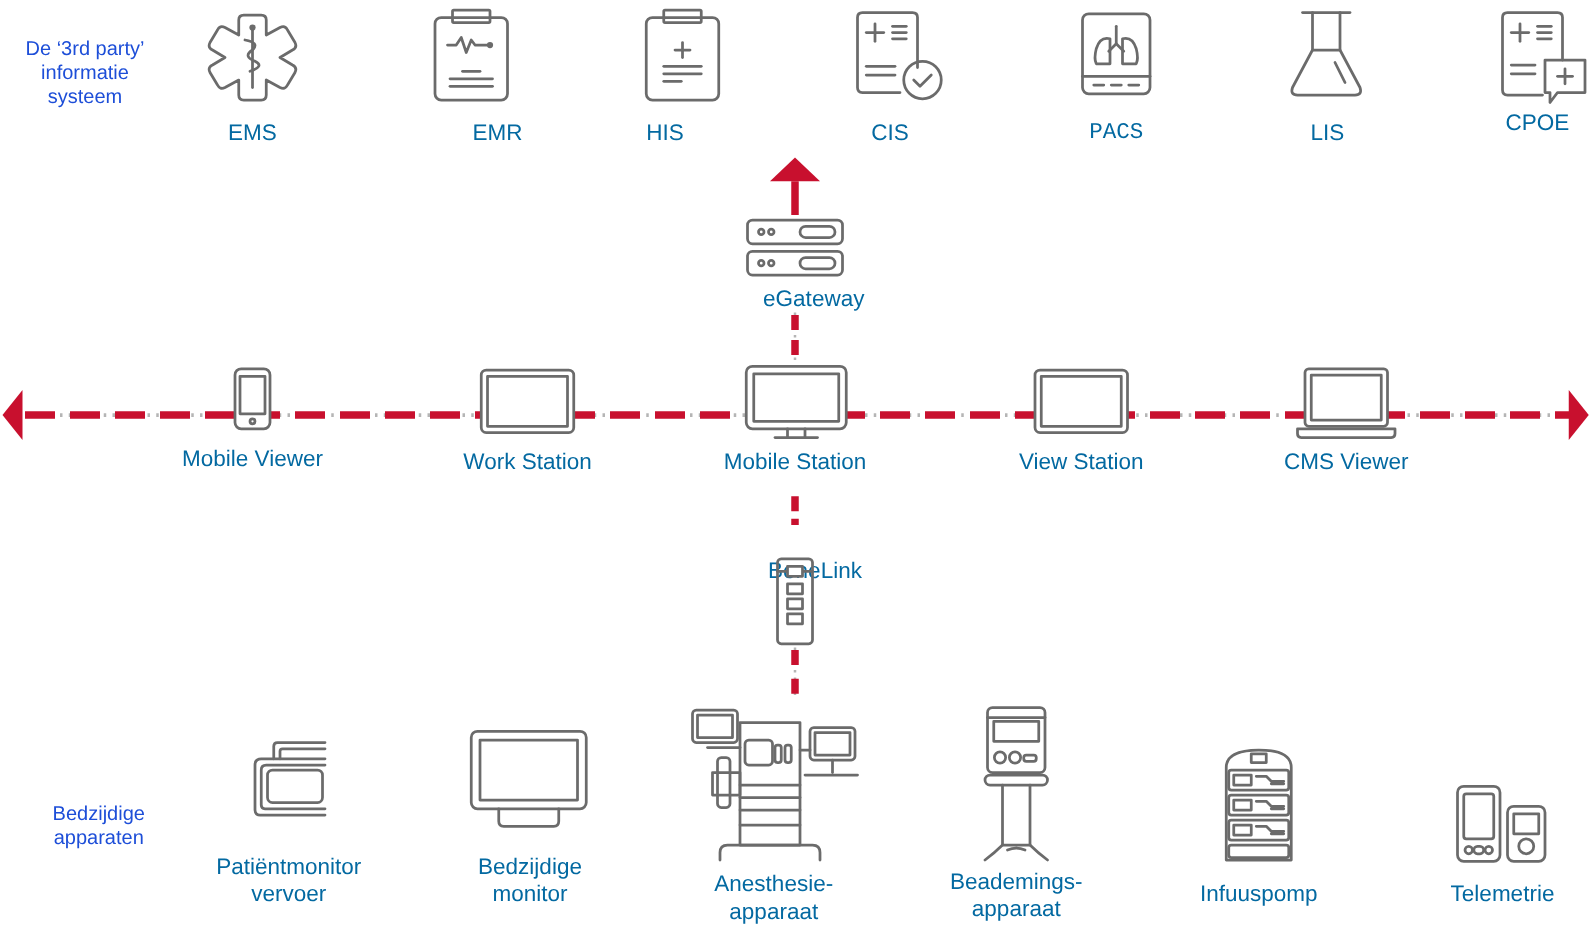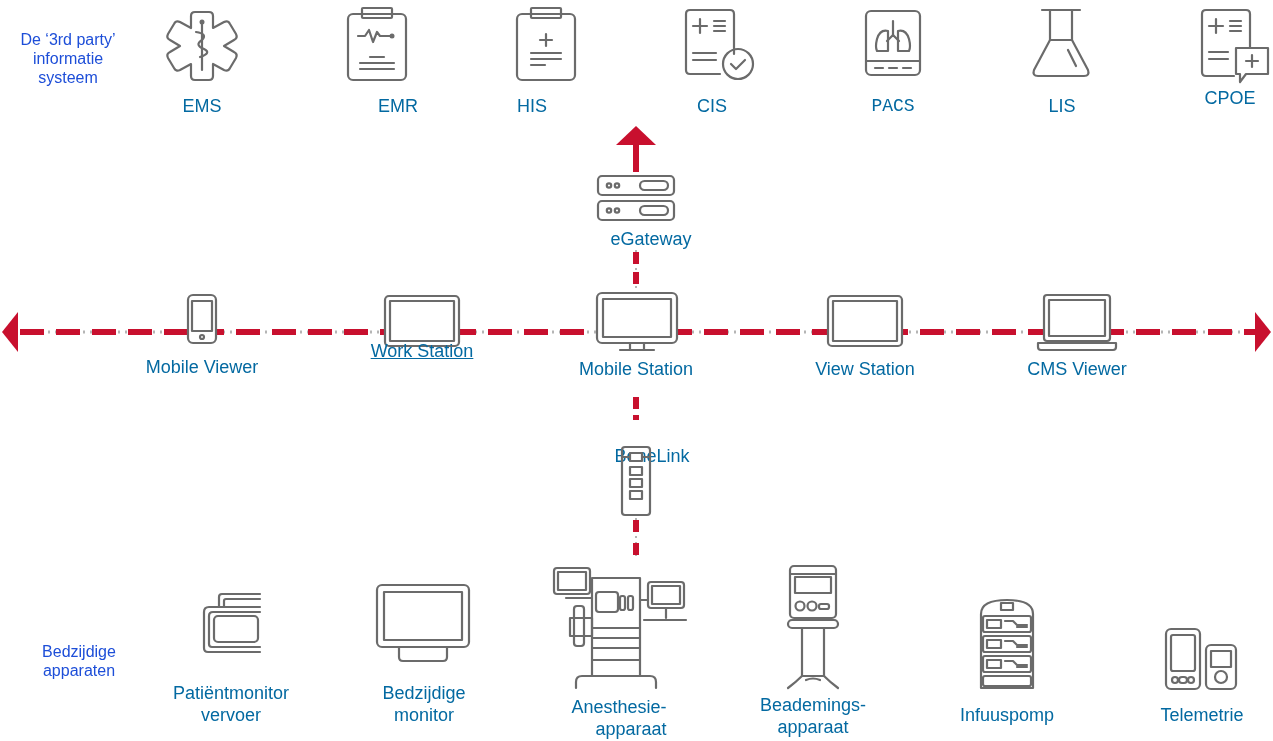--- a/index.html
+++ b/index.html
@@ -154,21 +154,21 @@
     <circle cx="16" cy="44" r="2"></circle>
   </svg>
   <div class="lbl" style="left:202px; top:356px;">Mobile Viewer</div>
 </div>
 
 <div>
   <svg class="icon" style="left:383px; top:294px;" width="78" height="54" viewBox="0 0 78 54">
     <rect x="2" y="2" width="74" height="50" rx="4" style="fill:#fff"></rect>
     <rect x="7" y="7" width="64" height="40"></rect>
   </svg>
-  <div class="lbl" style="left:422px; top:340px;text-decoration:underline;">Work Station</div>
+  <div class="lbl" style="left:422px; top:358px;">Work Station</div>
 </div>
 
 <div>
   <svg class="icon" style="left:595px; top:291px;" width="84" height="62" viewBox="0 0 84 62">
     <rect x="2" y="2" width="80" height="50" rx="5" style="fill:#fff"></rect>
     <rect x="8" y="8" width="68" height="38"></rect>
     <line x1="35" y1="52" x2="35" y2="58"></line>
     <line x1="49" y1="52" x2="49" y2="58"></line>
     <line x1="25" y1="59" x2="59" y2="59"></line>
   </svg>
@@ -241,21 +241,21 @@
     <line x1="114" y1="42" x2="114" y2="52"></line>
     <line x1="92" y1="54" x2="134" y2="54"></line>
     <rect x="18" y="52" width="22" height="18"></rect>
     <rect x="22" y="40" width="10" height="40" rx="3"></rect>
     <line x1="40" y1="62" x2="88" y2="62"></line>
     <line x1="40" y1="72" x2="88" y2="72"></line>
     <line x1="40" y1="82" x2="88" y2="82"></line>
     <line x1="40" y1="94" x2="88" y2="94"></line>
     <path d="M30 110 h68 q6 0 6 6 v6 M30 110 q-6 0 -6 6 v6"></path>
   </svg>
-  <div class="lbl ml" style="left:619px; top:696px;text-align:right;">Anesthesie-
+  <div class="lbl ml" style="left:619px; top:696px;">Anesthesie-
 apparaat</div>
 </div>
 
 <div>
   <svg class="icon" style="left:786px; top:564px;" width="54" height="128" viewBox="0 0 54 128">
     <rect x="4" y="2" width="46" height="52" rx="4"></rect>
     <line x1="4" y1="10" x2="50" y2="10"></line>
     <rect x="9" y="13" width="36" height="16"></rect>
     <circle cx="14" cy="42" r="4.5"></circle>
     <circle cx="26" cy="42" r="4.5"></circle>

